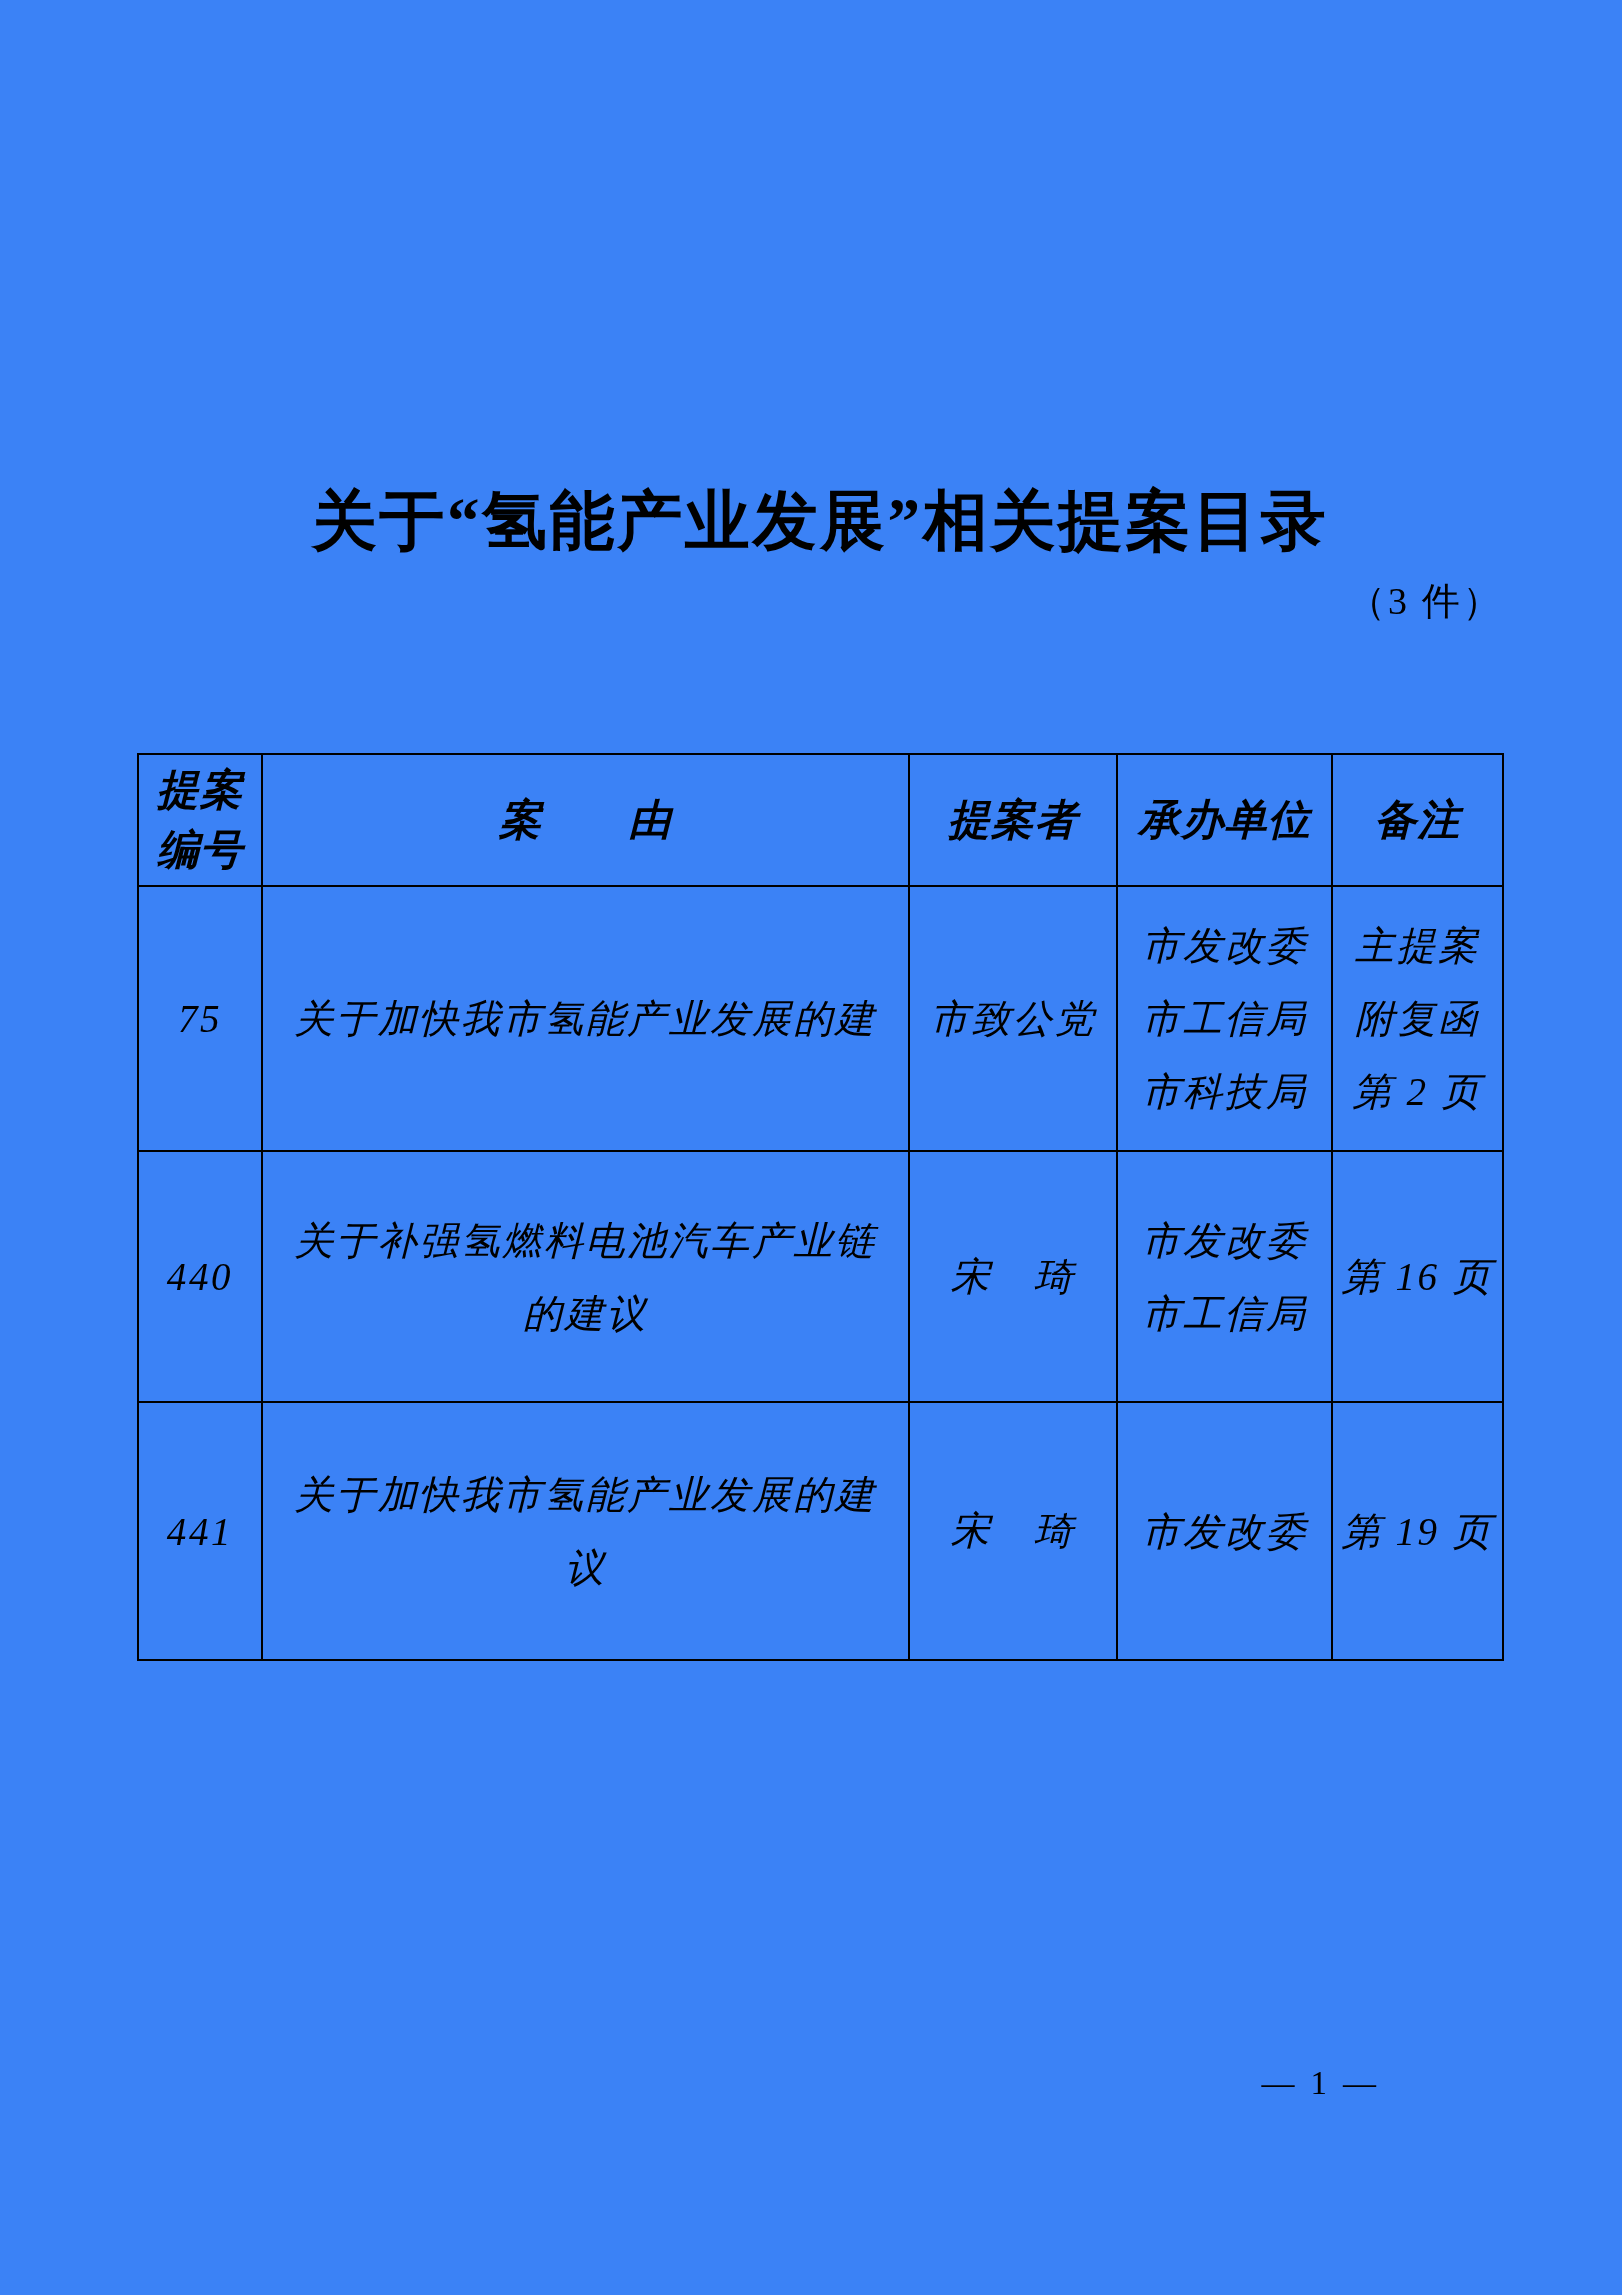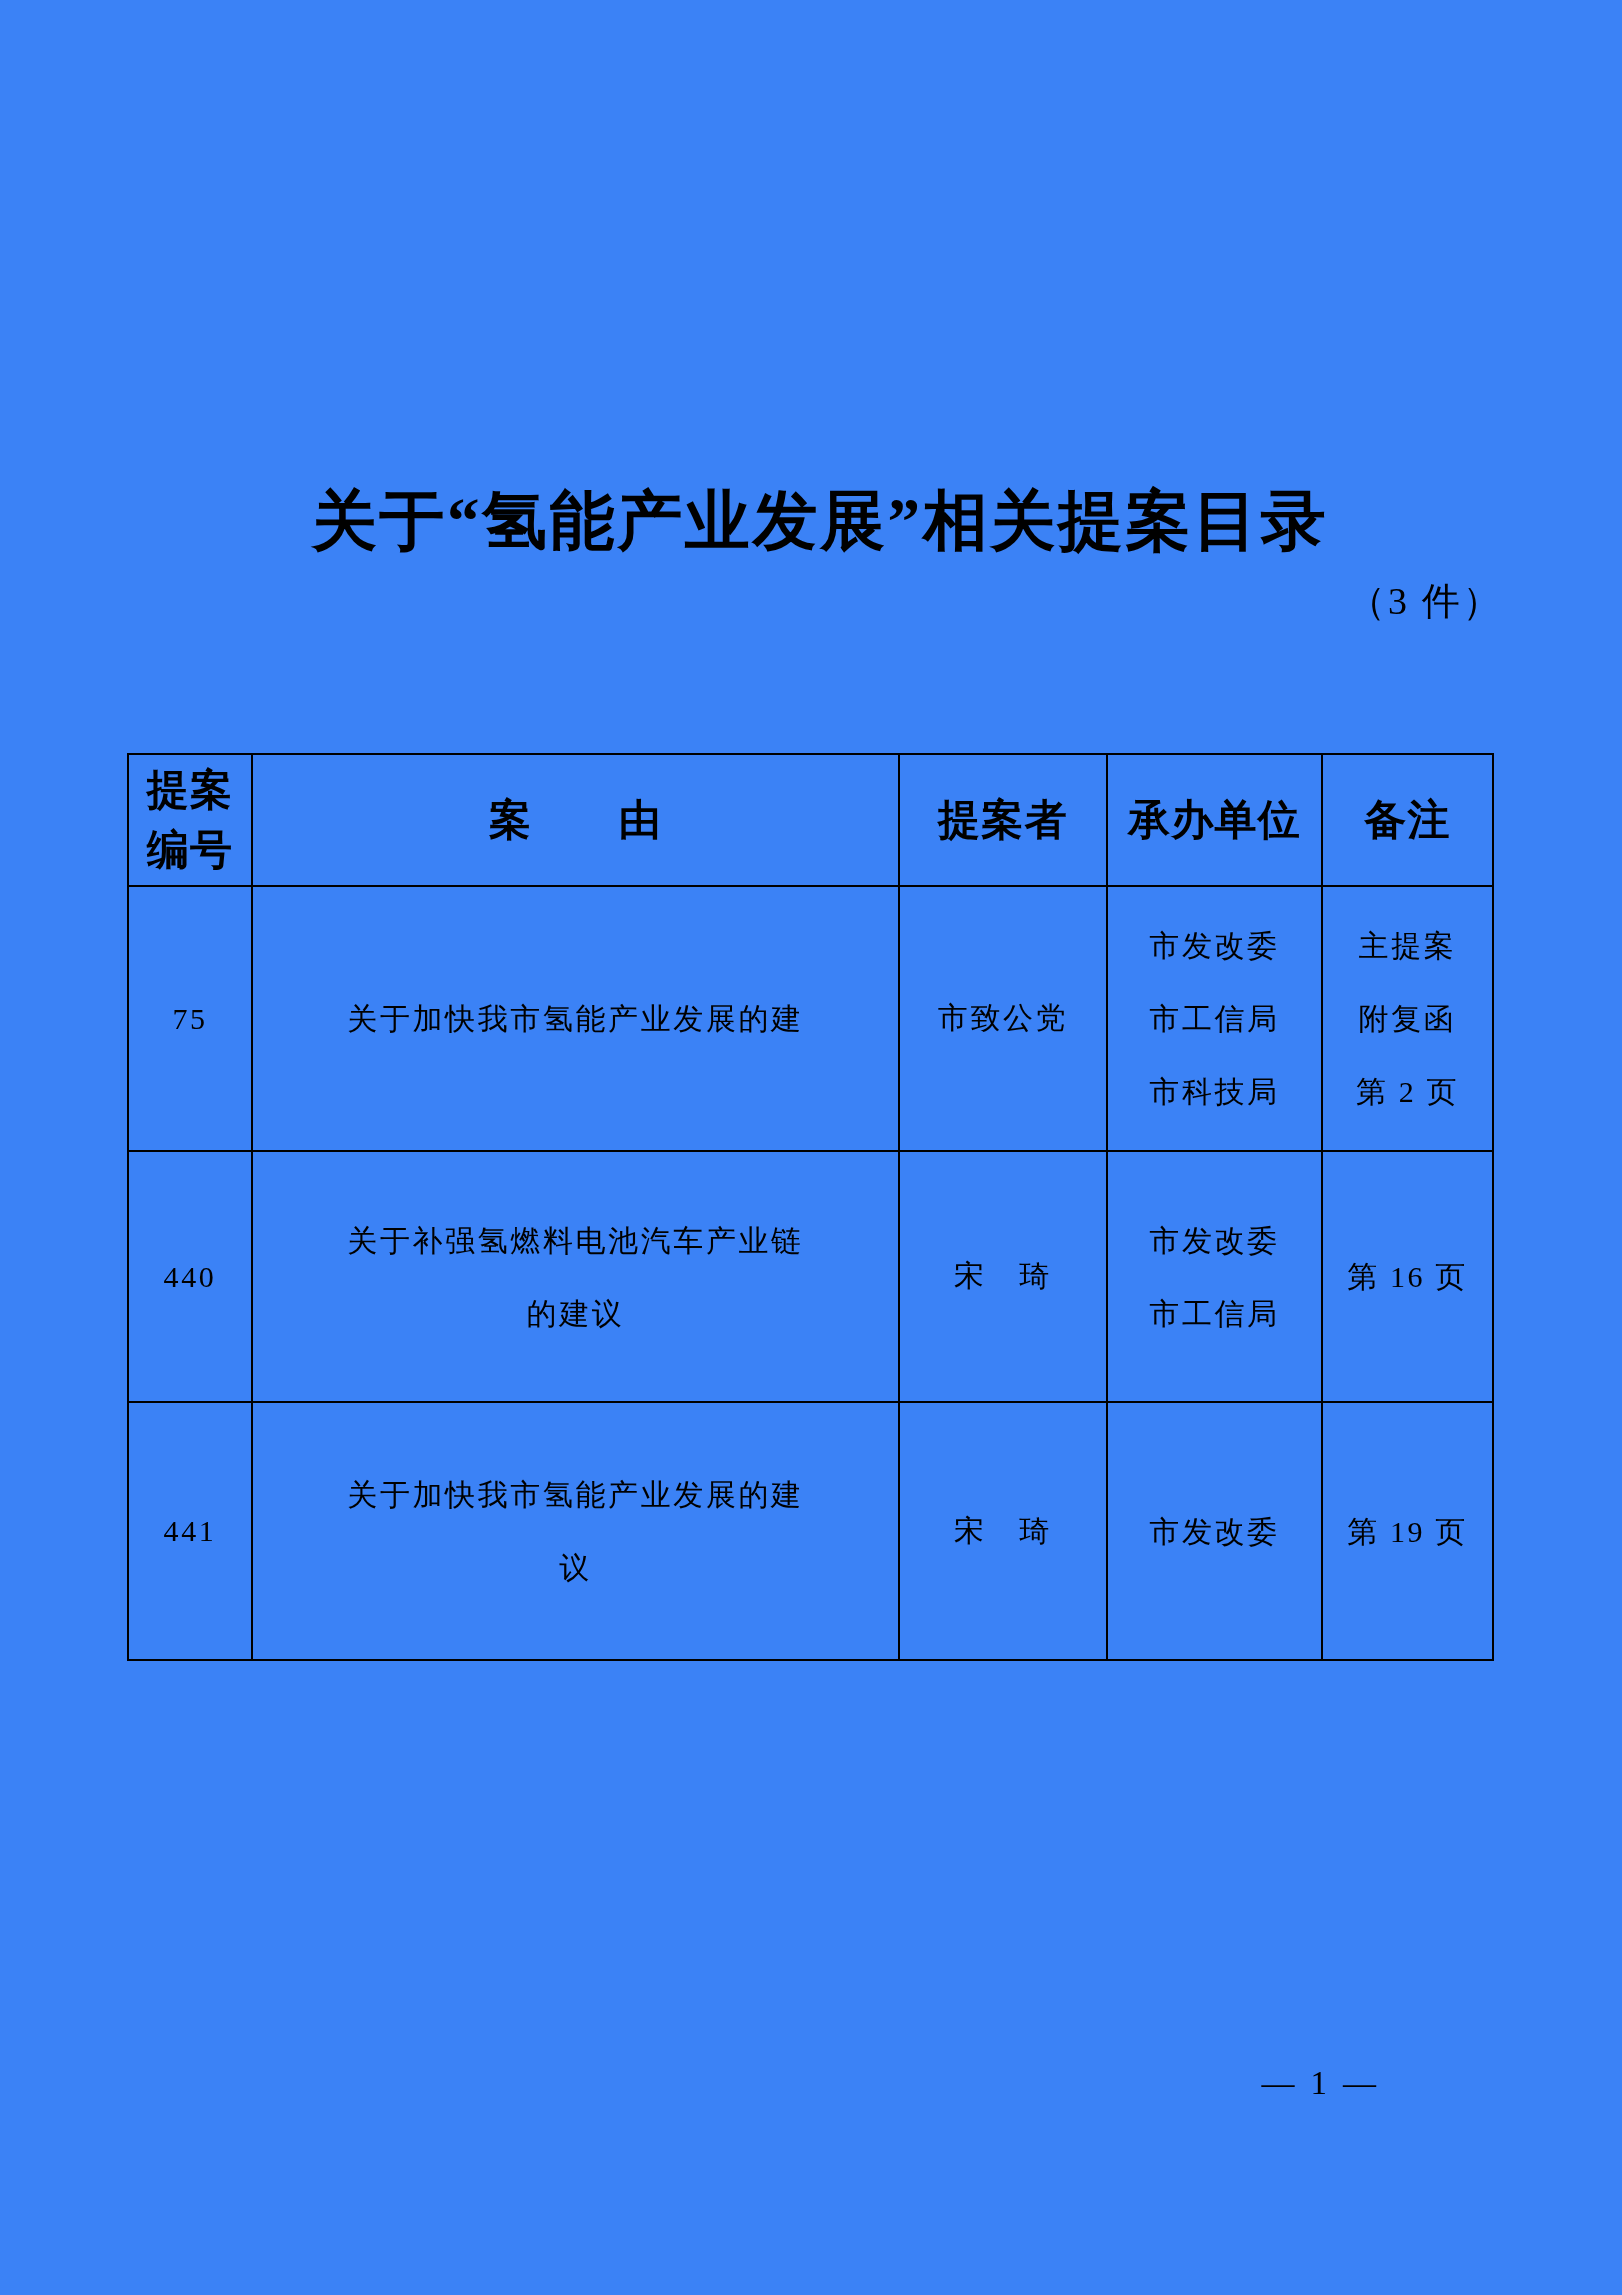--- a/index.html
+++ b/index.html
@@ -33,26 +33,27 @@
     top: 581px;
     width: 1366px;
     text-align: right;
     font-size: 38px;
     line-height: 41px;
     letter-spacing: 2.6px;
   }
 
   table.catalog {
     position: absolute;
-    left: 127px;
+    left: 137px;
     top: 753px;
     width: 1366px;
     border-collapse: collapse;
     table-layout: fixed;
     border: 2.6px solid #000000;
+    font-style: italic;
   }
   table.catalog th, table.catalog td {
     border: 2px solid #000000;
     border-top-width: 2.6px;
     border-bottom-width: 2.6px;
     vertical-align: middle;
     text-align: center;
     padding: 0;
     overflow: hidden;
   }
@@ -63,21 +64,21 @@
   tr.row-3         { height: 258px; }
 
   th {
     font-family: "Liberation Sans", "DejaVu Sans", sans-serif;
     font-weight: 700;
     font-size: 42px;
     letter-spacing: 1.3px;
   }
   th .cell-line { line-height: 60px; }
 
-  td { font-size: 30px; letter-spacing: 2.6px; }
+  td { font-size: 39px; letter-spacing: 2.6px; }
   td .cell-line { line-height: 73px; }
 
   td.c-case {
     text-align: left;
     padding-left: 17px;
     padding-right: 11.8px;
   }
 
   .page-number {
     position: absolute;

